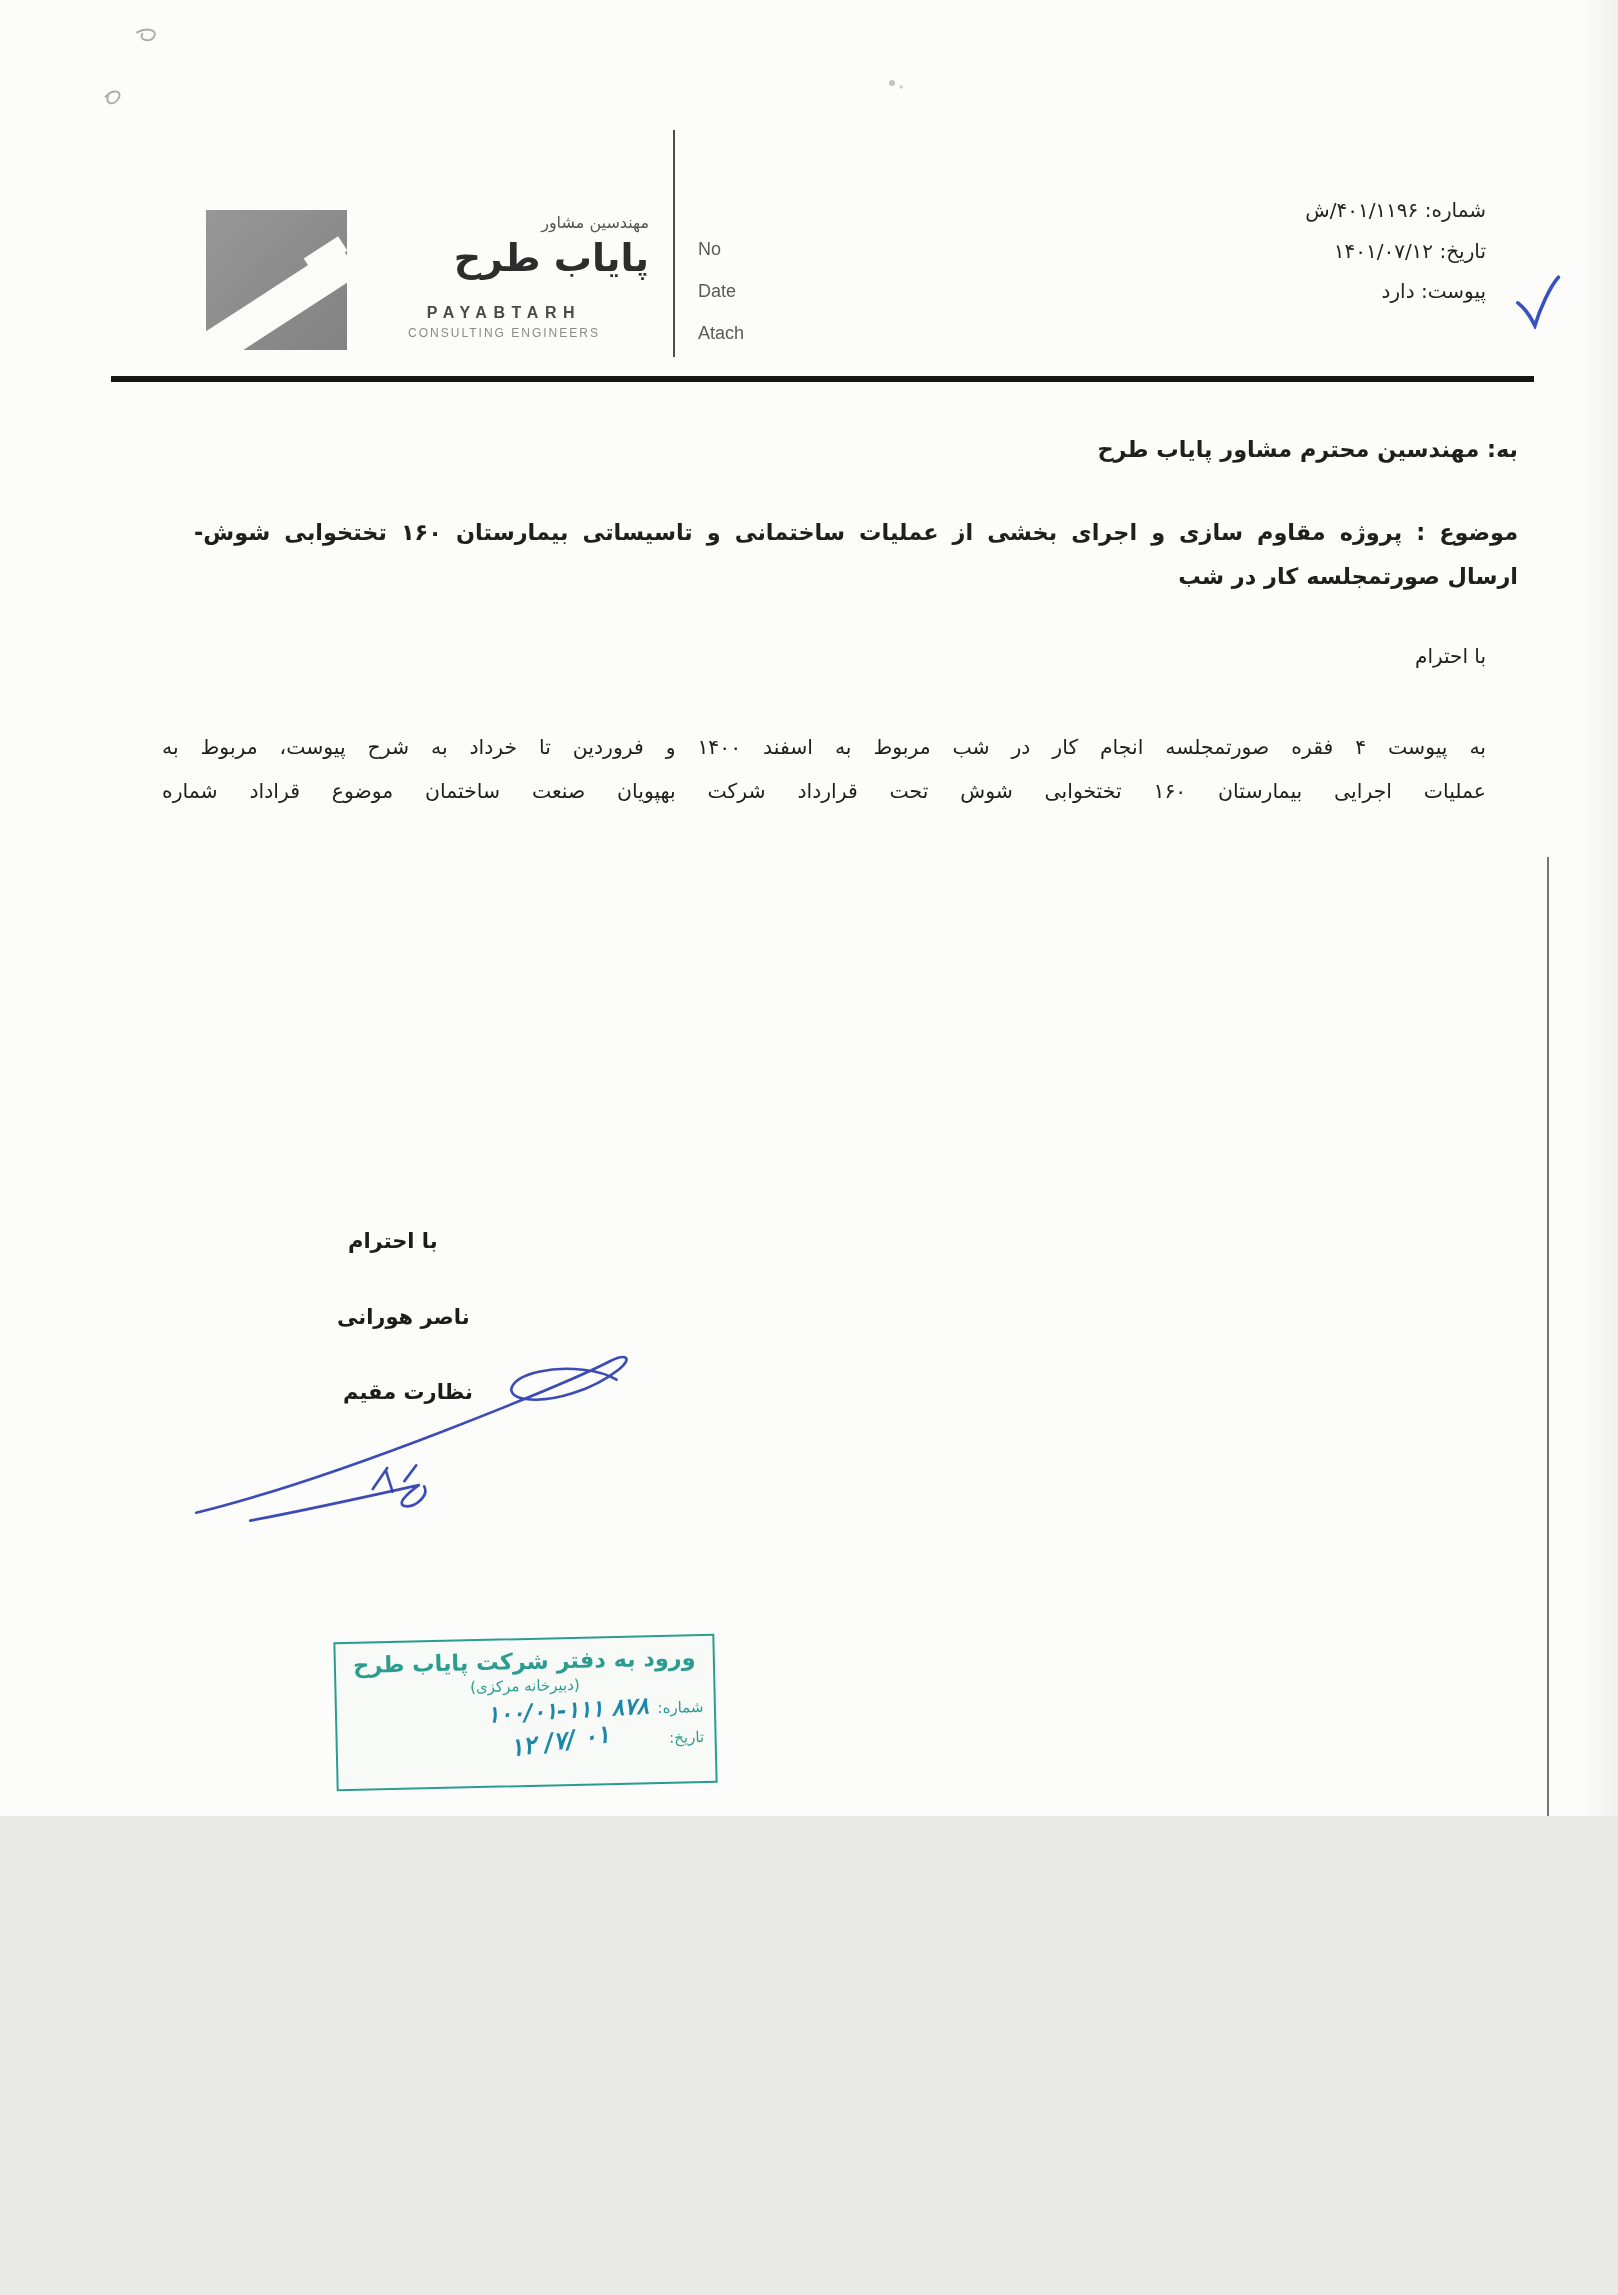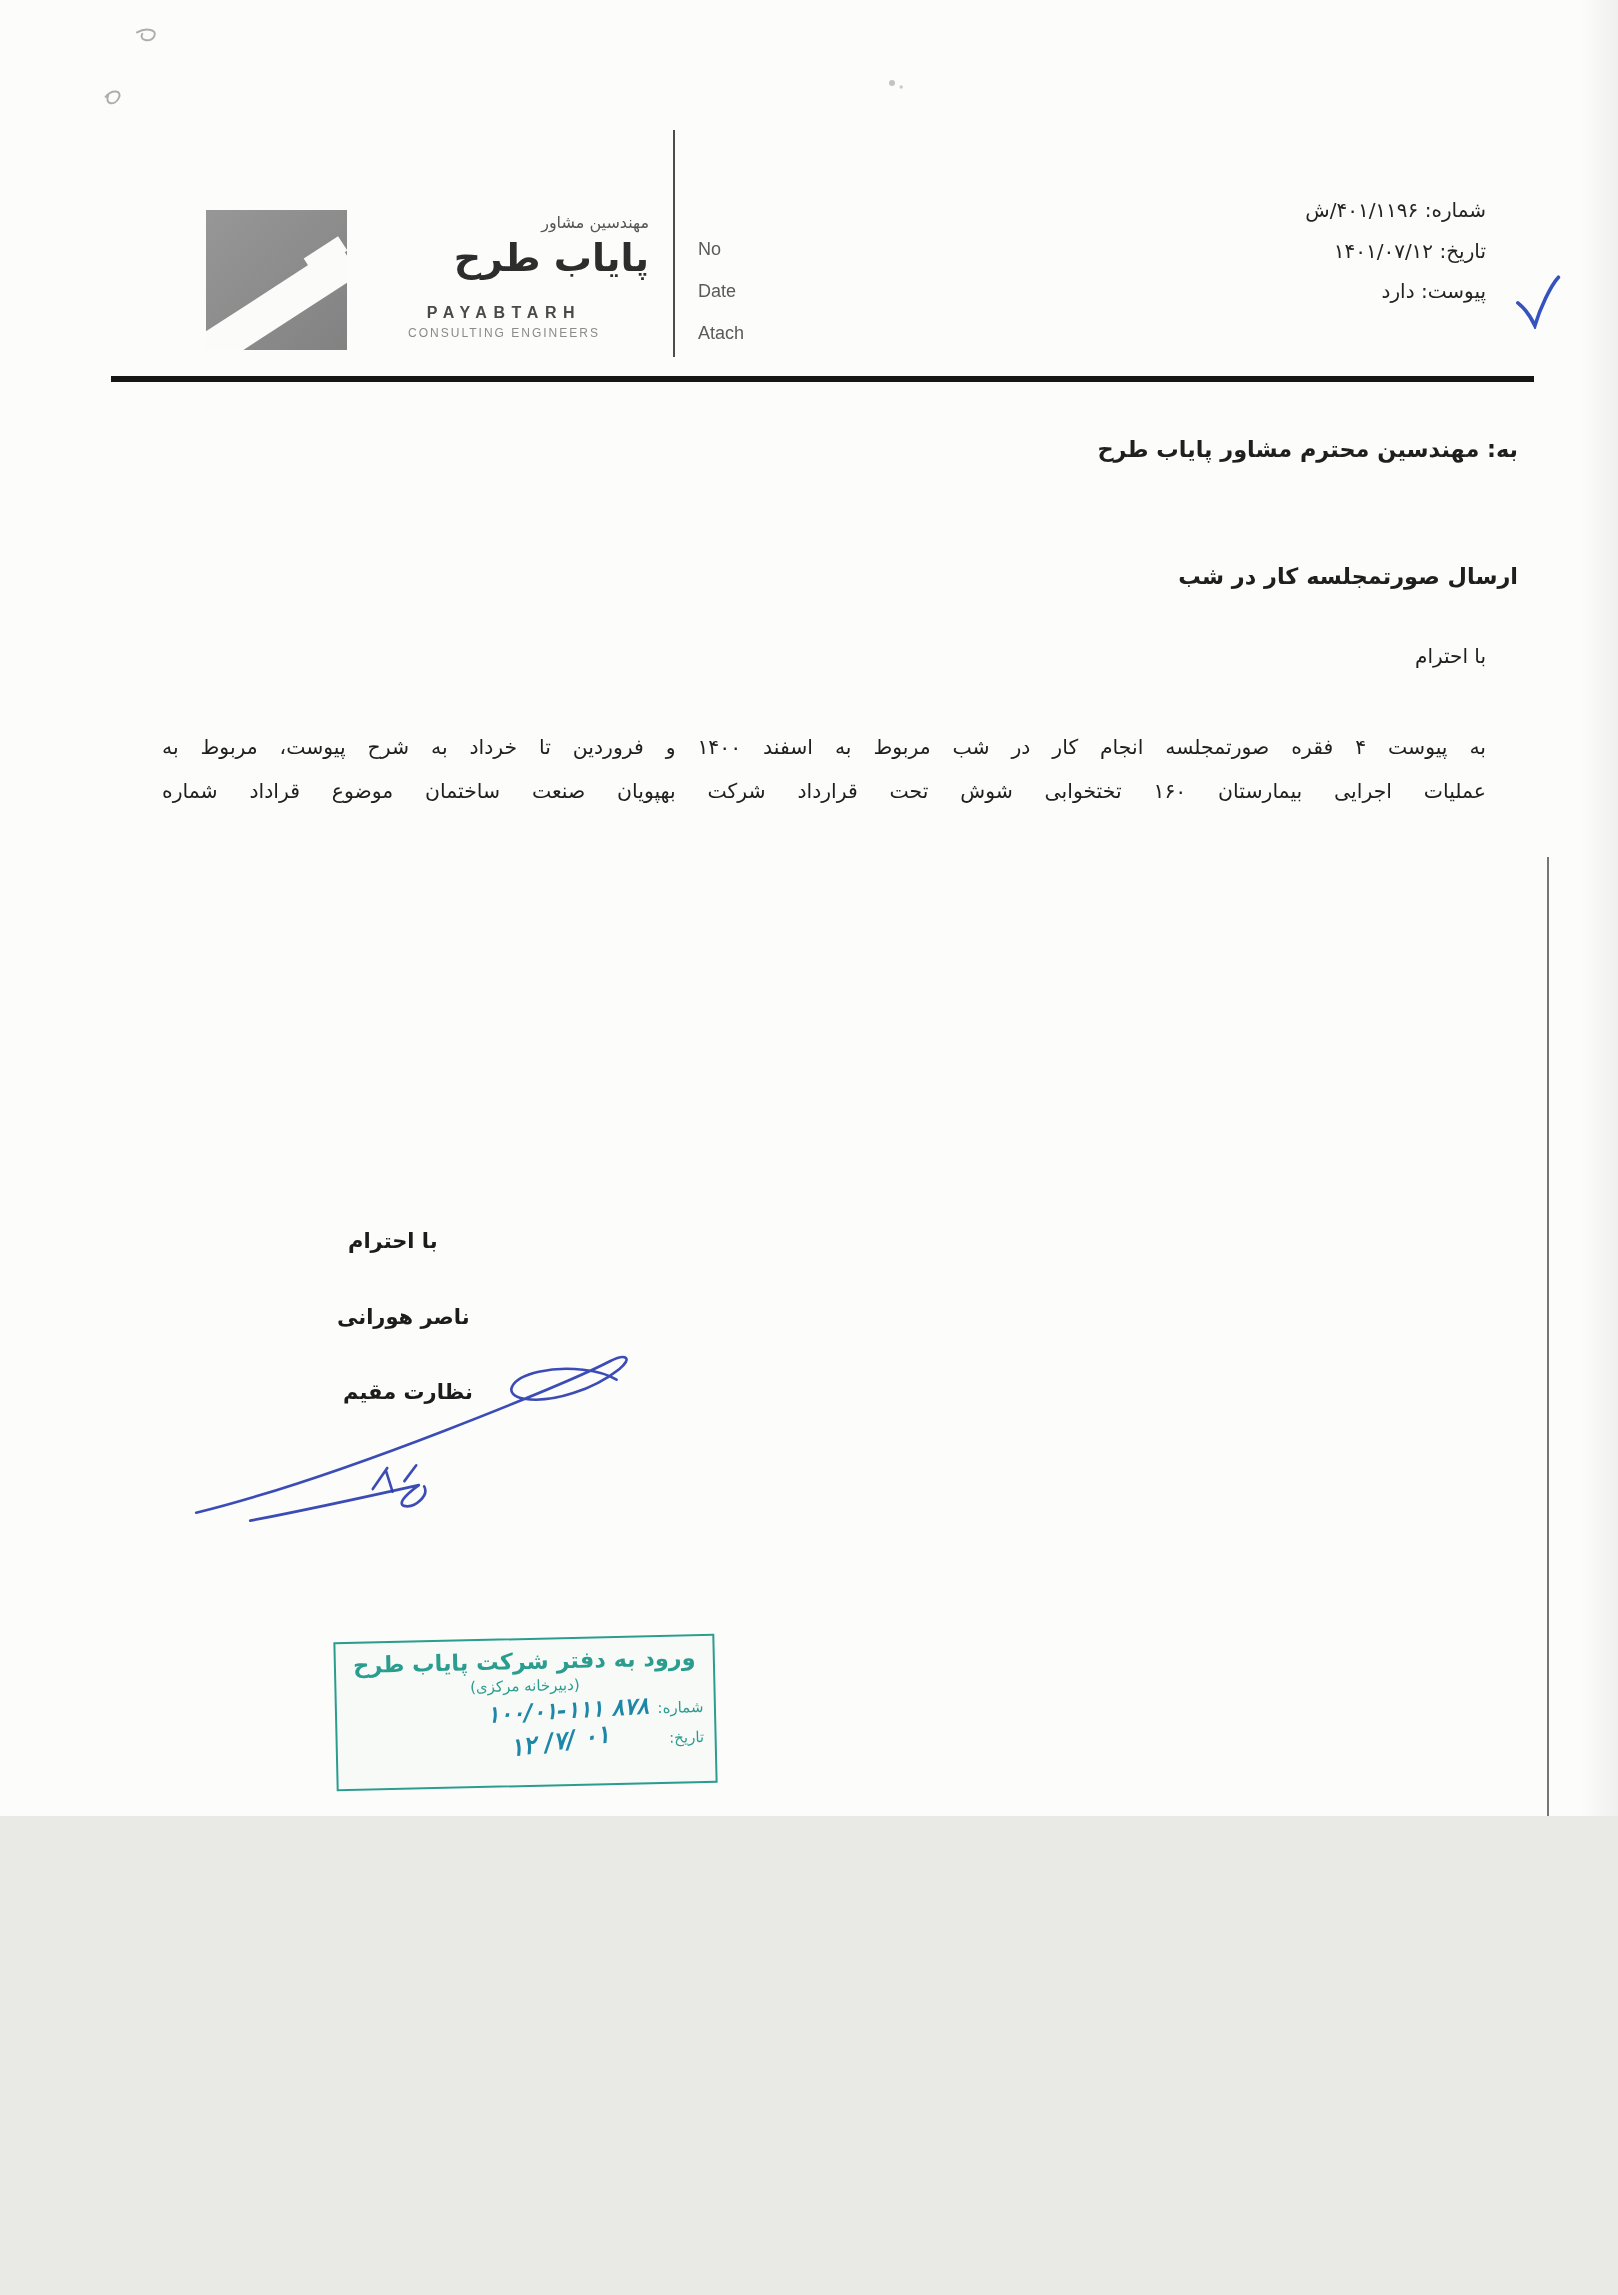--- a/index.html
+++ b/index.html
@@ -105,20 +105,21 @@
   <div class="abs meta-line rtl" style="top:279px">پیوست: دارد</div>
 
   <svg class="abs check-icon" viewBox="0 0 74 84">
     <path d="M7,44 C17,52 27,66 33,79 C41,52 57,18 69,5" stroke="#3652c0" stroke-width="5.5" fill="none" stroke-linecap="round"></path>
   </svg>
 
   <div class="abs head-rule"></div>
 
   <div class="abs body-text rtl bold" style="top:436px;font-size:22.4px">به: مهندسین محترم مشاور پایاب طرح</div>
 
+  <div class="abs body-text rtl bold justify-line" style="top:519px;font-size:22.4px">موضوع : پروژه مقاوم سازی و اجرای بخشی از عملیات ساختمانی و تاسیساتی بیمارستان ۱۶۰ تختخوابی شوش-</div>
   <div class="abs body-text rtl bold" style="top:563px;font-size:22.4px">ارسال صورتمجلسه کار در شب</div>
 
   <div class="abs body-text rtl" style="top:644px;font-size:20px">با احترام</div>
 
   <div class="abs body-text" style="top:725px">
     <div class="rtl para-line justify-line">به پیوست ۴ فقره صورتمجلسه انجام کار در شب مربوط به اسفند ۱۴۰۰ و فروردین تا خرداد به شرح پیوست، مربوط به</div>
     <div class="rtl para-line justify-line">عملیات اجرایی بیمارستان ۱۶۰ تختخوابی شوش تحت قرارداد شرکت بهپویان صنعت ساختمان موضوع قراداد شماره</div>
   </div>
 
   <div class="abs sig-text rtl" style="left:348px;top:1229px">با احترام</div>

